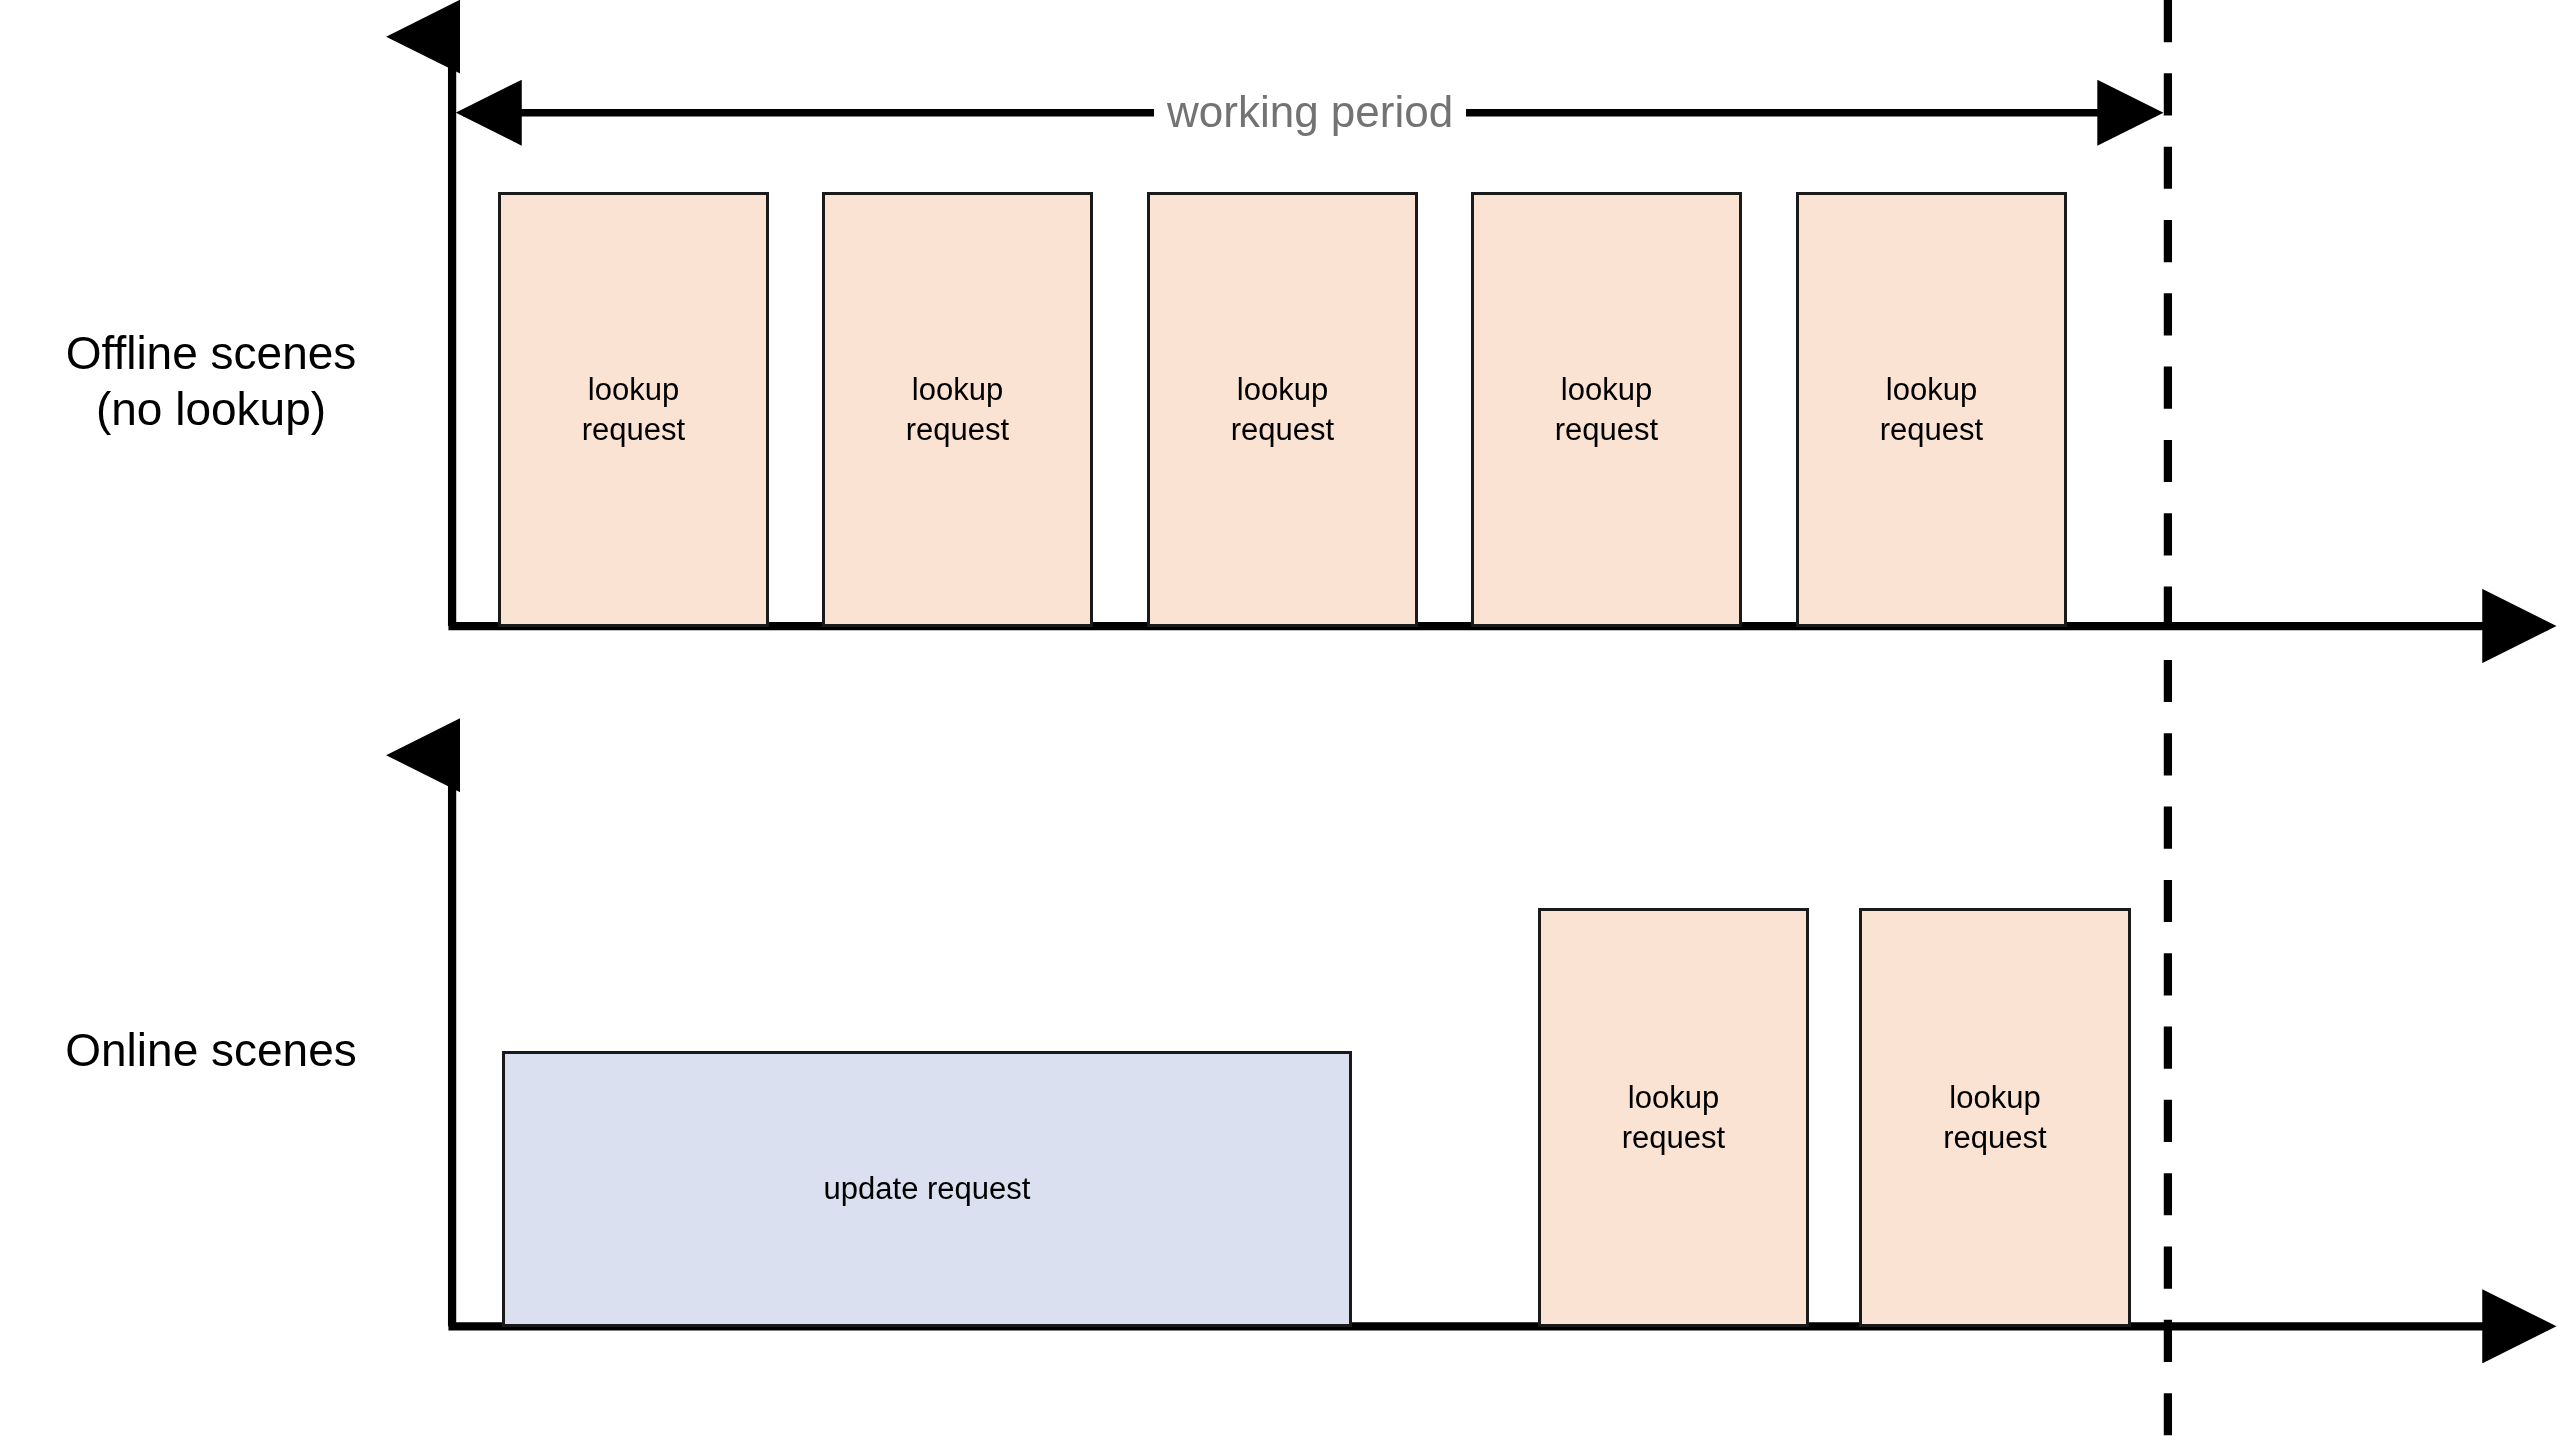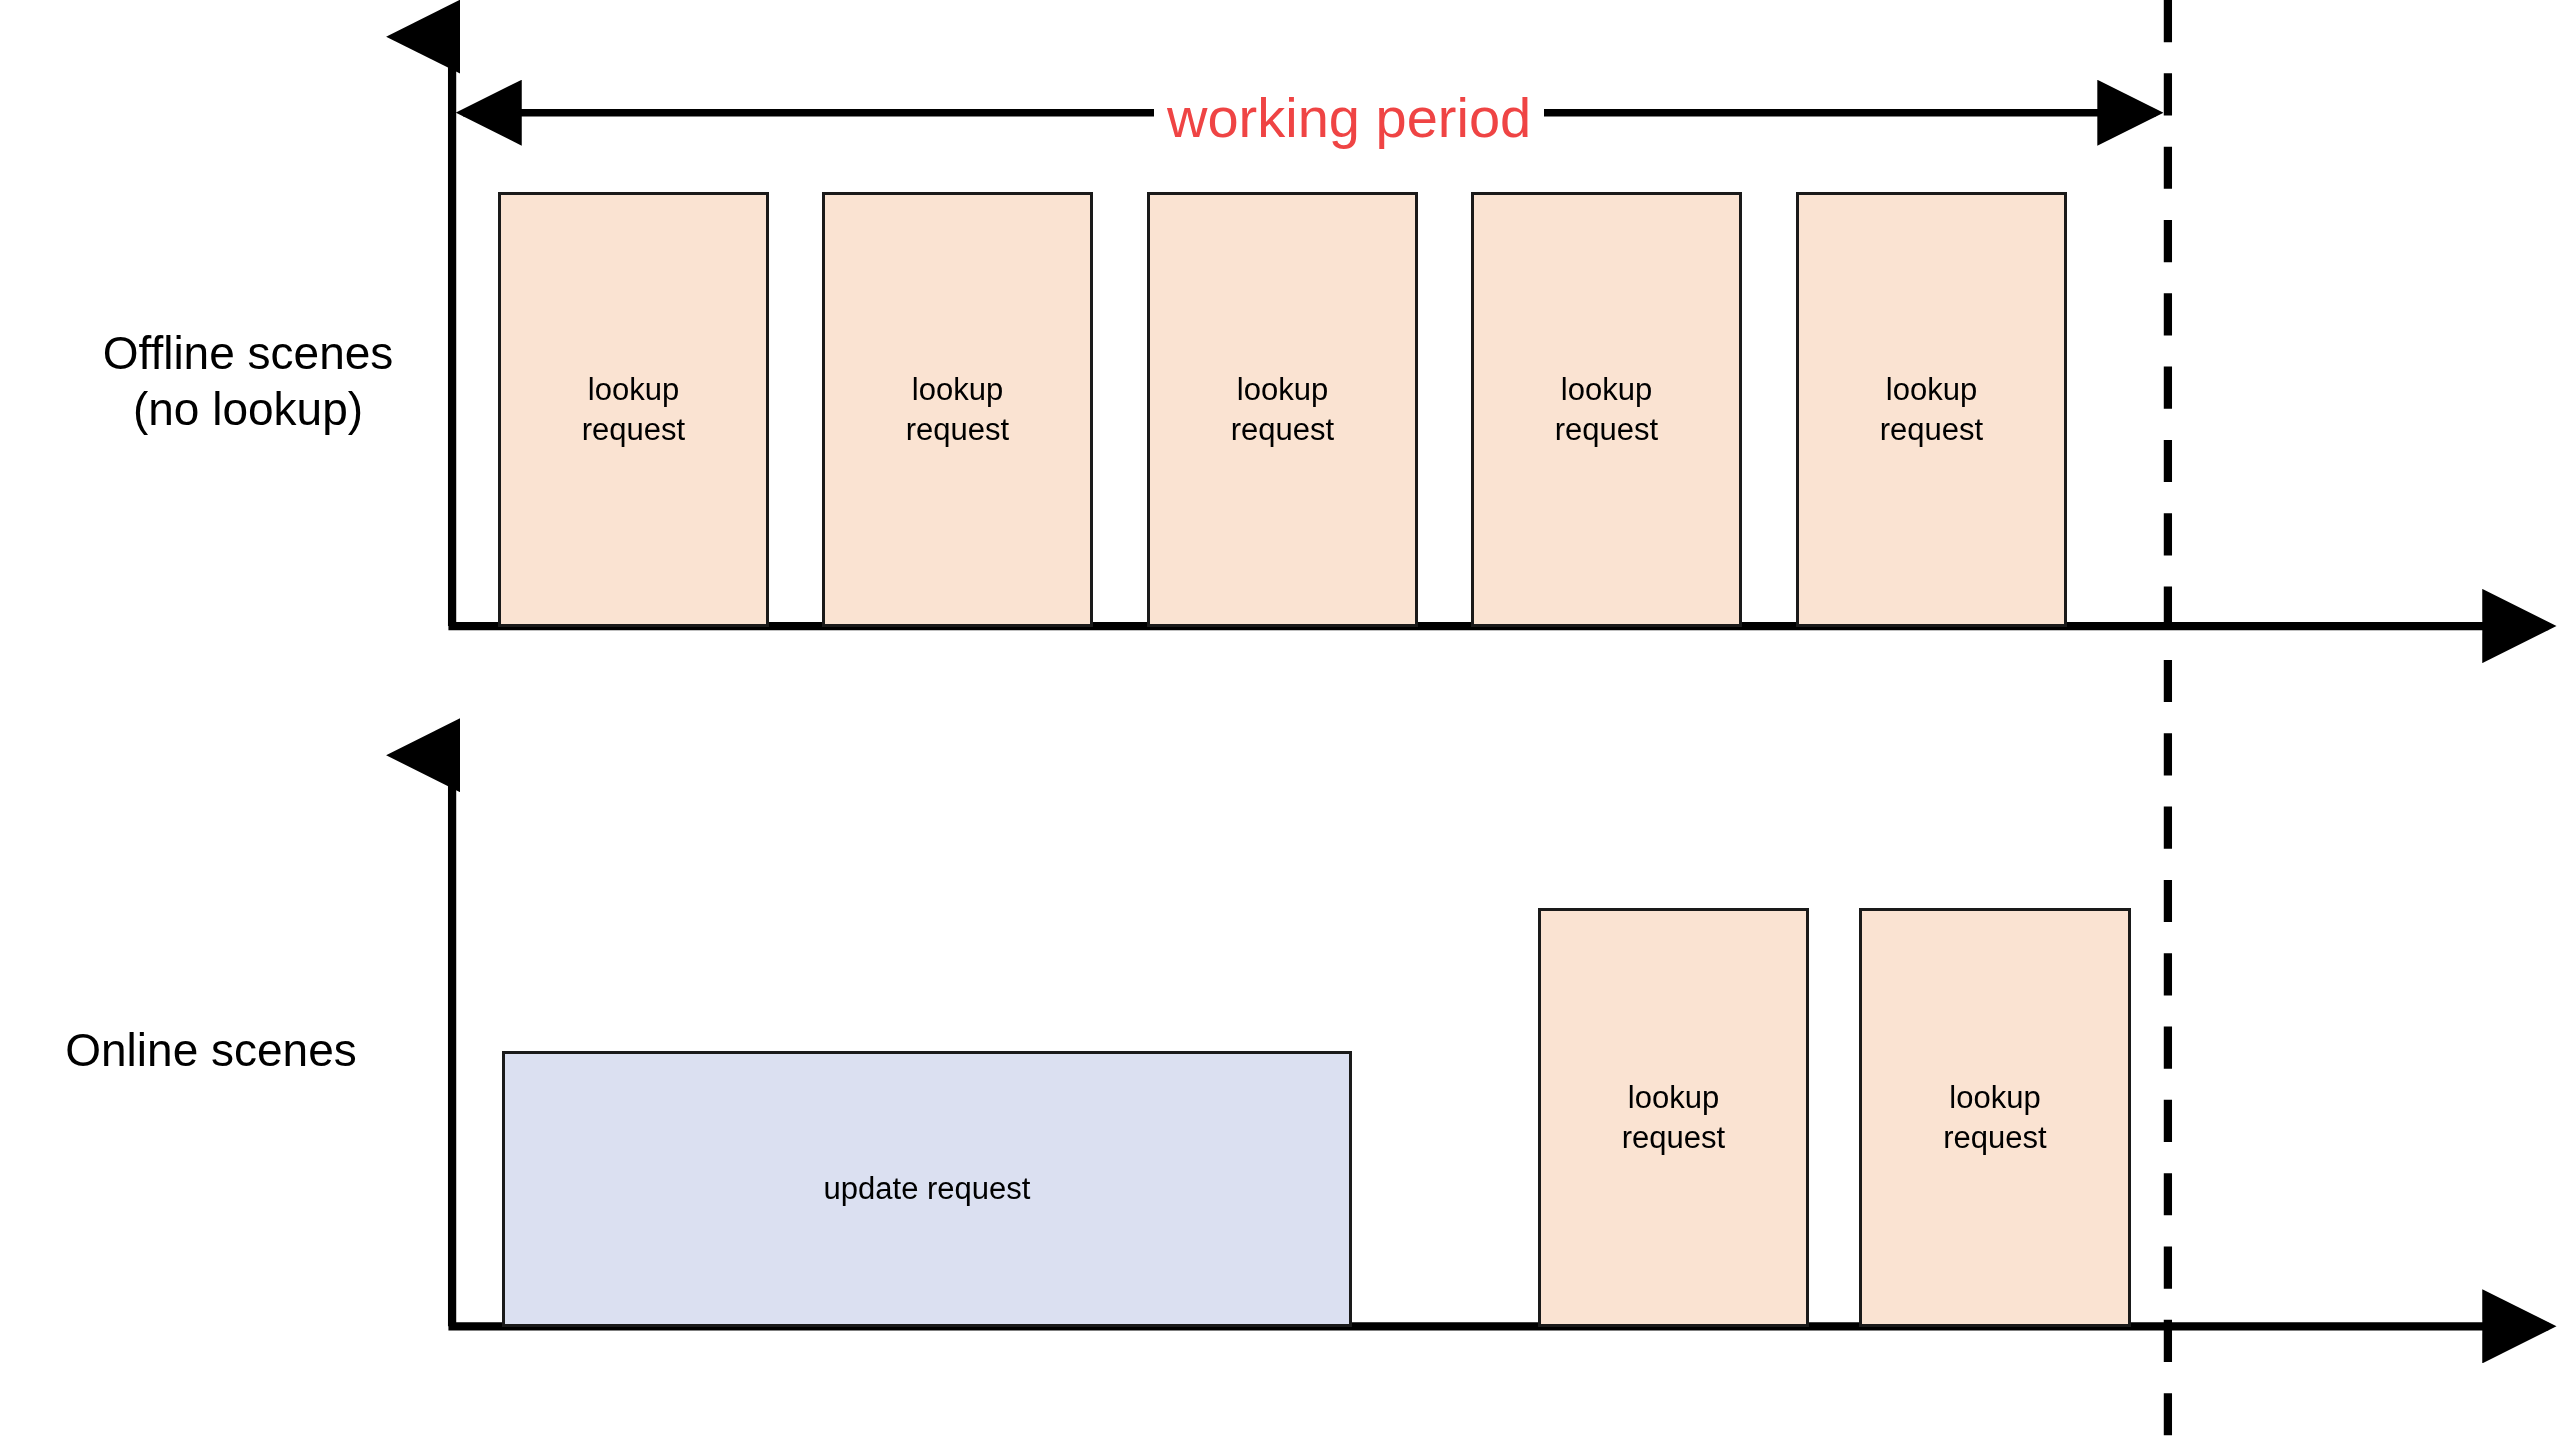--- a/index.html
+++ b/index.html
@@ -23,21 +23,20 @@
     text-align: center;
     font-size: 46px;
     line-height: 1.22;
     color: #000000;
     white-space: nowrap;
   }
   #label-offline {
     left: 0px;
     top: 325px;
     width: 422px;
-    padding-left: 37px;
   }
   #label-online {
     left: 0px;
     top: 1022px;
     width: 422px;
   }
   .box {
     position: absolute;
     box-sizing: border-box;
     border: 3.7px solid #1a1a1a;
@@ -61,22 +60,22 @@
   svg.overlay {
     position: absolute;
     left: 0;
     top: 0;
     width: 2576px;
     height: 1450px;
     overflow: visible;
   }
   .wp-label {
     position: absolute;
-    font-size: 56px;
-    color: #ef4444;
+    font-size: 44px;
+    color: #737373;
     background: #ffffff;
     padding: 0 13px;
     white-space: nowrap;
     line-height: 1;
   }
 </style>
 </head>
 <body>
 
 <div id="canvas">

